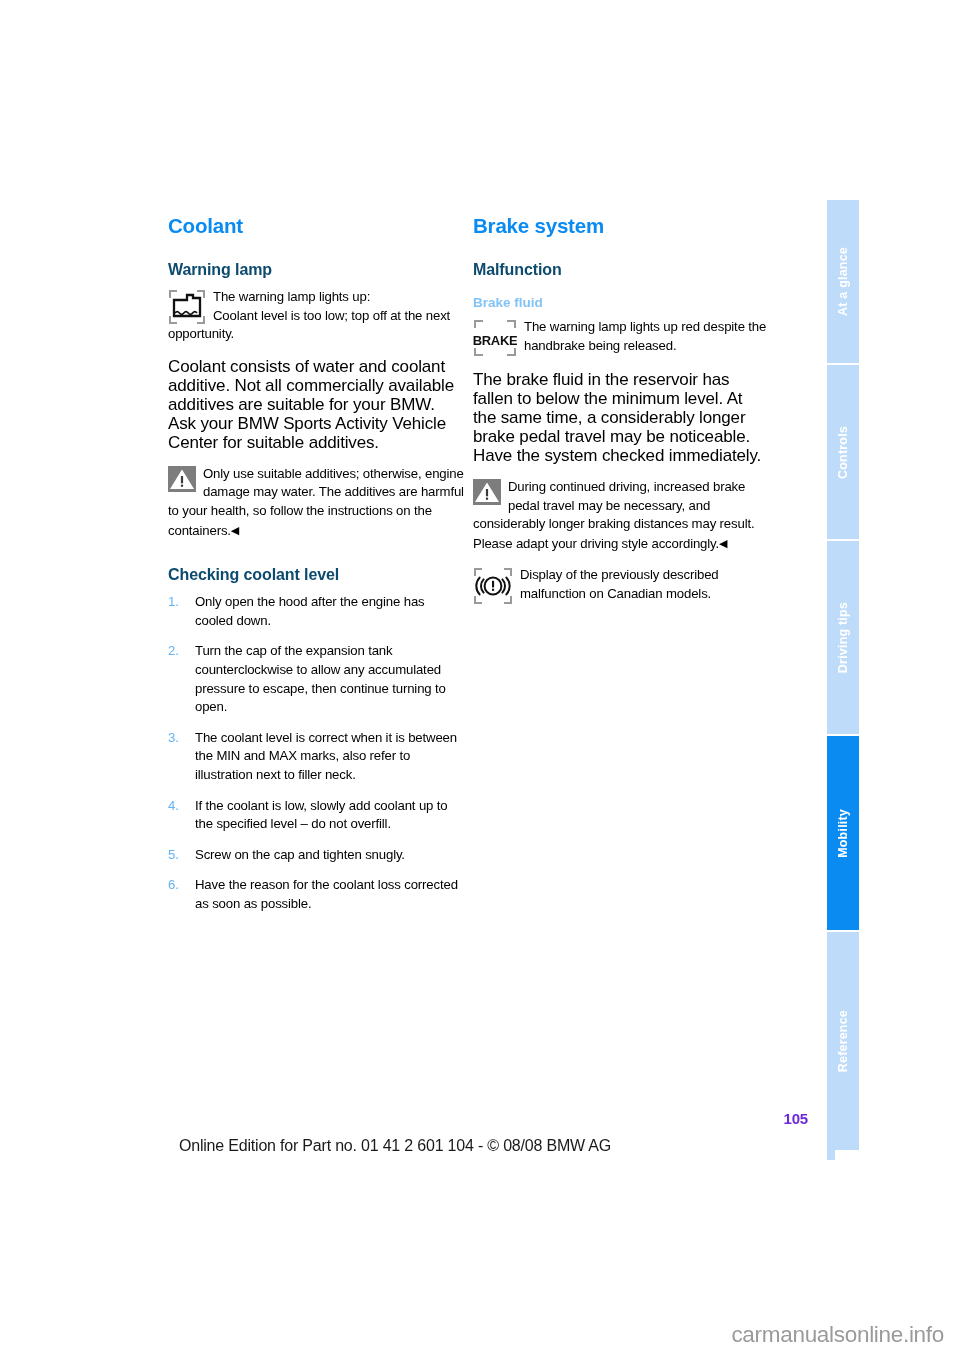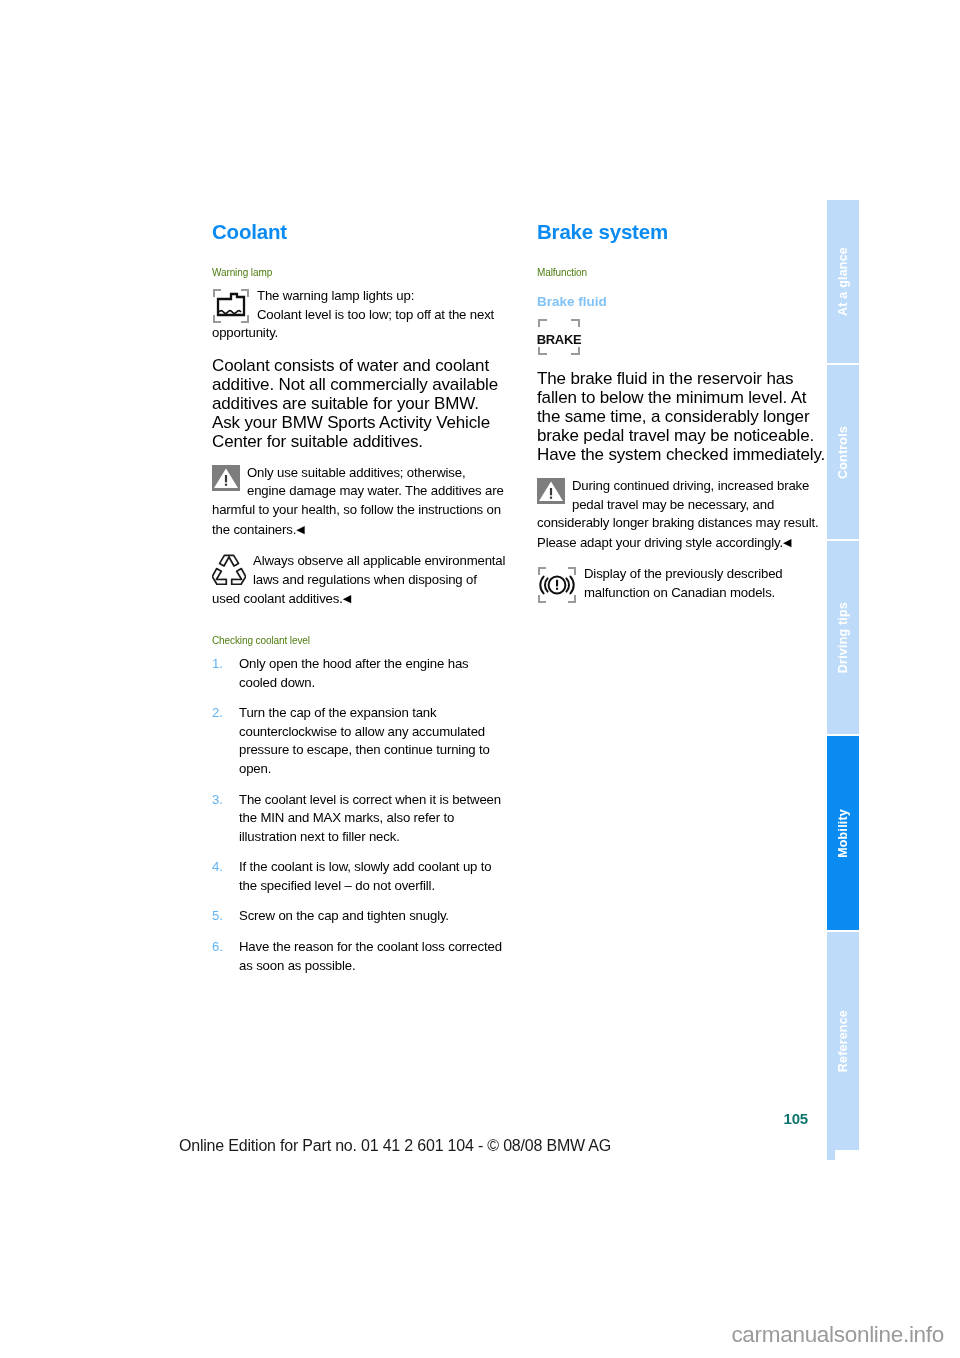--- a/index.html
+++ b/index.html
@@ -52,39 +52,38 @@
   .tab-h1 { height: 165px; }
   .tab-h2 { height: 176px; }
   .tab-h3 { height: 195px; }
   .tab-h4 { height: 196px; }
   .tab-h5 { height: 218px; }
 
   
   .content {
     position: absolute;
     left: 168px;
-    top: 220px;
+    top: 214px;
     width: 620px;
     display: flex;
-    gap: 30px;
-    margin-left: 44px;
+    gap: 8px;
   }
   .col { width: 297px; }
 
   h1.chapter {
     color: #0a8bf2;
     font-size: 20.5px;
     font-weight: bold;
     letter-spacing: -0.2px;
     margin-bottom: 23px;
   }
   h2.section {
-    color: #4d7c0f;
-    font-size: 10px;
-    font-weight: normal;
+    color: #0c4a6e;
+    font-size: 16px;
+    font-weight: bold;
     letter-spacing: -0.1px;
     margin-bottom: 9px;
   }
   h2.section.spaced { margin-top: 26px; }
   h3.subsection {
     color: #82c3f7;
     font-size: 13.5px;
     font-weight: bold;
     margin-top: 16px;
     margin-bottom: 8px;
@@ -141,21 +140,21 @@
     left: 0;
     top: 1110px;
     width: 960px;
   }
   .page-number {
     position: absolute;
     right: 152px;
     top: 0px;
     font-size: 15px;
     font-weight: bold;
-    color: #0f766e;
+    color: #6d28d9;
     letter-spacing: -0.2px;
   }
   .footer-line {
     position: absolute;
     left: 0;
     top: 27px;
     width: 790px;
     text-align: center;
     font-size: 16px;
     color: #1a1a1a;
@@ -235,32 +234,20 @@
           <svg class="ic" width="28" height="26" viewBox="0 0 28 26">
             <rect x="0" y="0" width="28" height="26" fill="#7d7d7d"></rect>
             <path d="M14,3.5 L26,23 L2,23 Z" fill="#ffffff"></path>
             <rect x="12.9" y="10" width="2.2" height="7.3" fill="#3a3a3a"></rect>
             <rect x="12.9" y="18.6" width="2.2" height="2.2" fill="#3a3a3a"></rect>
           </svg>
         </span>
         <span>Only use suitable additives; otherwise, engine damage may water. The additives are harmful to your health, so follow the instructions on the containers.</span><span class="arrow">◀</span>
       </div>
 
-      <div class="note">
-        <span class="glyph">
-          <svg class="ic" width="34" height="32" viewBox="0 0 34 32">
-            <g fill="none" stroke="#1a1a1a" stroke-width="1.7" stroke-linejoin="round">
-              <path d="M17,4 L22,13 L26.5,10.4 L21.6,2.4 L12.4,2.4 L7.6,10.4 L12,13 Z"></path>
-              <path d="M4.4,26.5 L9.3,18.2 L4.6,15.6 L0.3,23.6 L4.9,31.3 L14.3,31.3 L14.3,26.3 Z"></path>
-              <path d="M29.6,26.5 L24.7,18.2 L29.4,15.6 L33.7,23.6 L29.1,31.3 L19.7,31.3 L19.7,26.3 Z"></path>
-            </g>
-          </svg>
-        </span>
-        <span>Always observe all applicable environmental laws and regulations when disposing of used coolant additives.</span><span class="arrow">◀</span>
-      </div>
 
       <h2 class="section spaced">Checking coolant level</h2>
 
       <ol class="steps">
         <li>
           <span class="num">1.</span>
           <span>Only open the hood after the engine has cooled down.</span>
         </li>
         <li>
           <span class="num">2.</span>
@@ -298,20 +285,21 @@
           <svg class="ic" width="44" height="38" viewBox="0 0 44 38">
             <g fill="none" stroke="#9a9a9a" stroke-width="2">
               <path d="M2,9 L2,2 L10,2"></path>
                 <path d="M34,2 L42,2 L42,9"></path>
               <path d="M42,29 L42,36 L34,36"></path>
                 <path d="M10,36 L2,36 L2,29"></path>
             </g>
             <text x="22" y="25.5" text-anchor="middle" font-family="&quot;Liberation Sans&quot;, sans-serif" font-size="13" font-weight="bold" fill="#111111" letter-spacing="-0.3">BRAKE</text>
           </svg>
         </span>
+        <span>The warning lamp lights up red despite the handbrake being released.</span>
       </div>
 
       <p class="body">The brake fluid in the reservoir has fallen to below the minimum level. At the same time, a considerably longer brake pedal travel may be noticeable. Have the system checked immediately.</p>
 
       <div class="note">
         <span class="glyph">
           <svg class="ic" width="28" height="26" viewBox="0 0 28 26">
             <rect x="0" y="0" width="28" height="26" fill="#7d7d7d"></rect>
             <path d="M14,3.5 L26,23 L2,23 Z" fill="#ffffff"></path>
             <rect x="12.9" y="10" width="2.2" height="7.3" fill="#3a3a3a"></rect>

